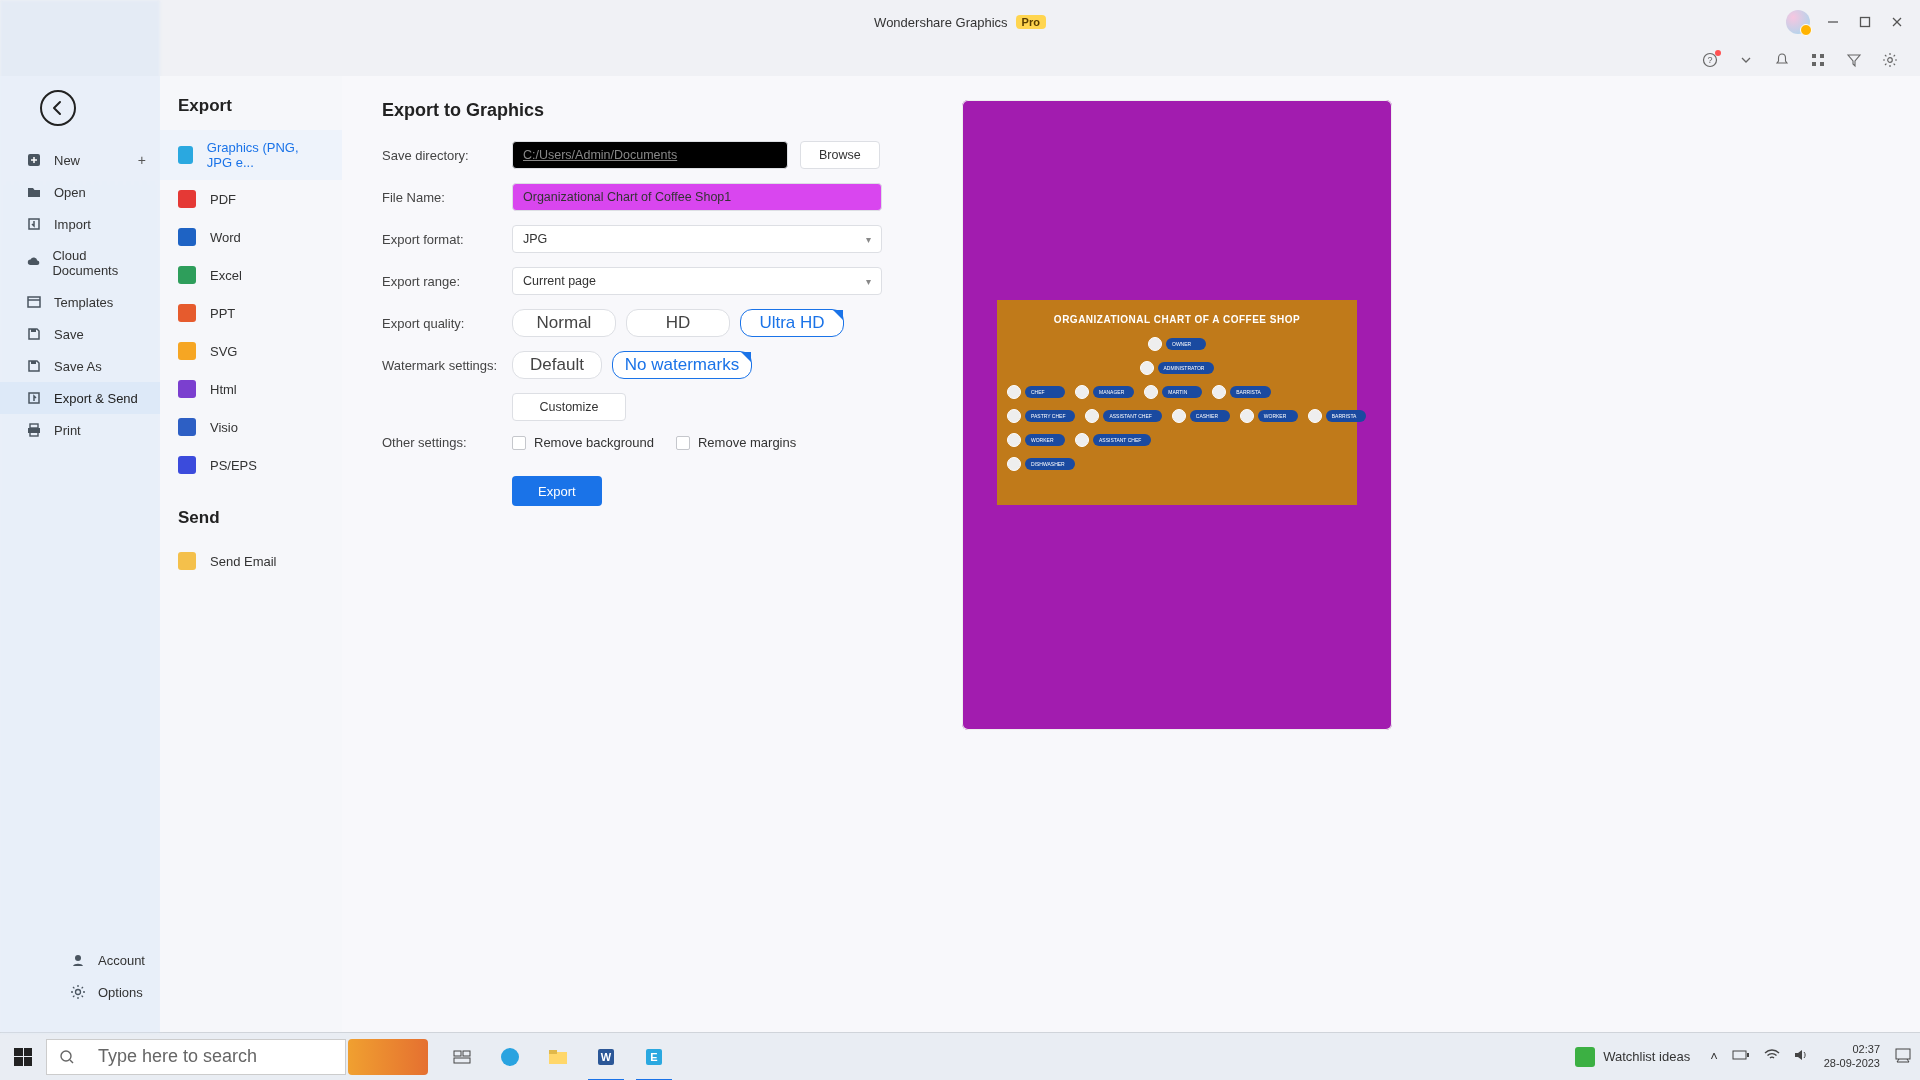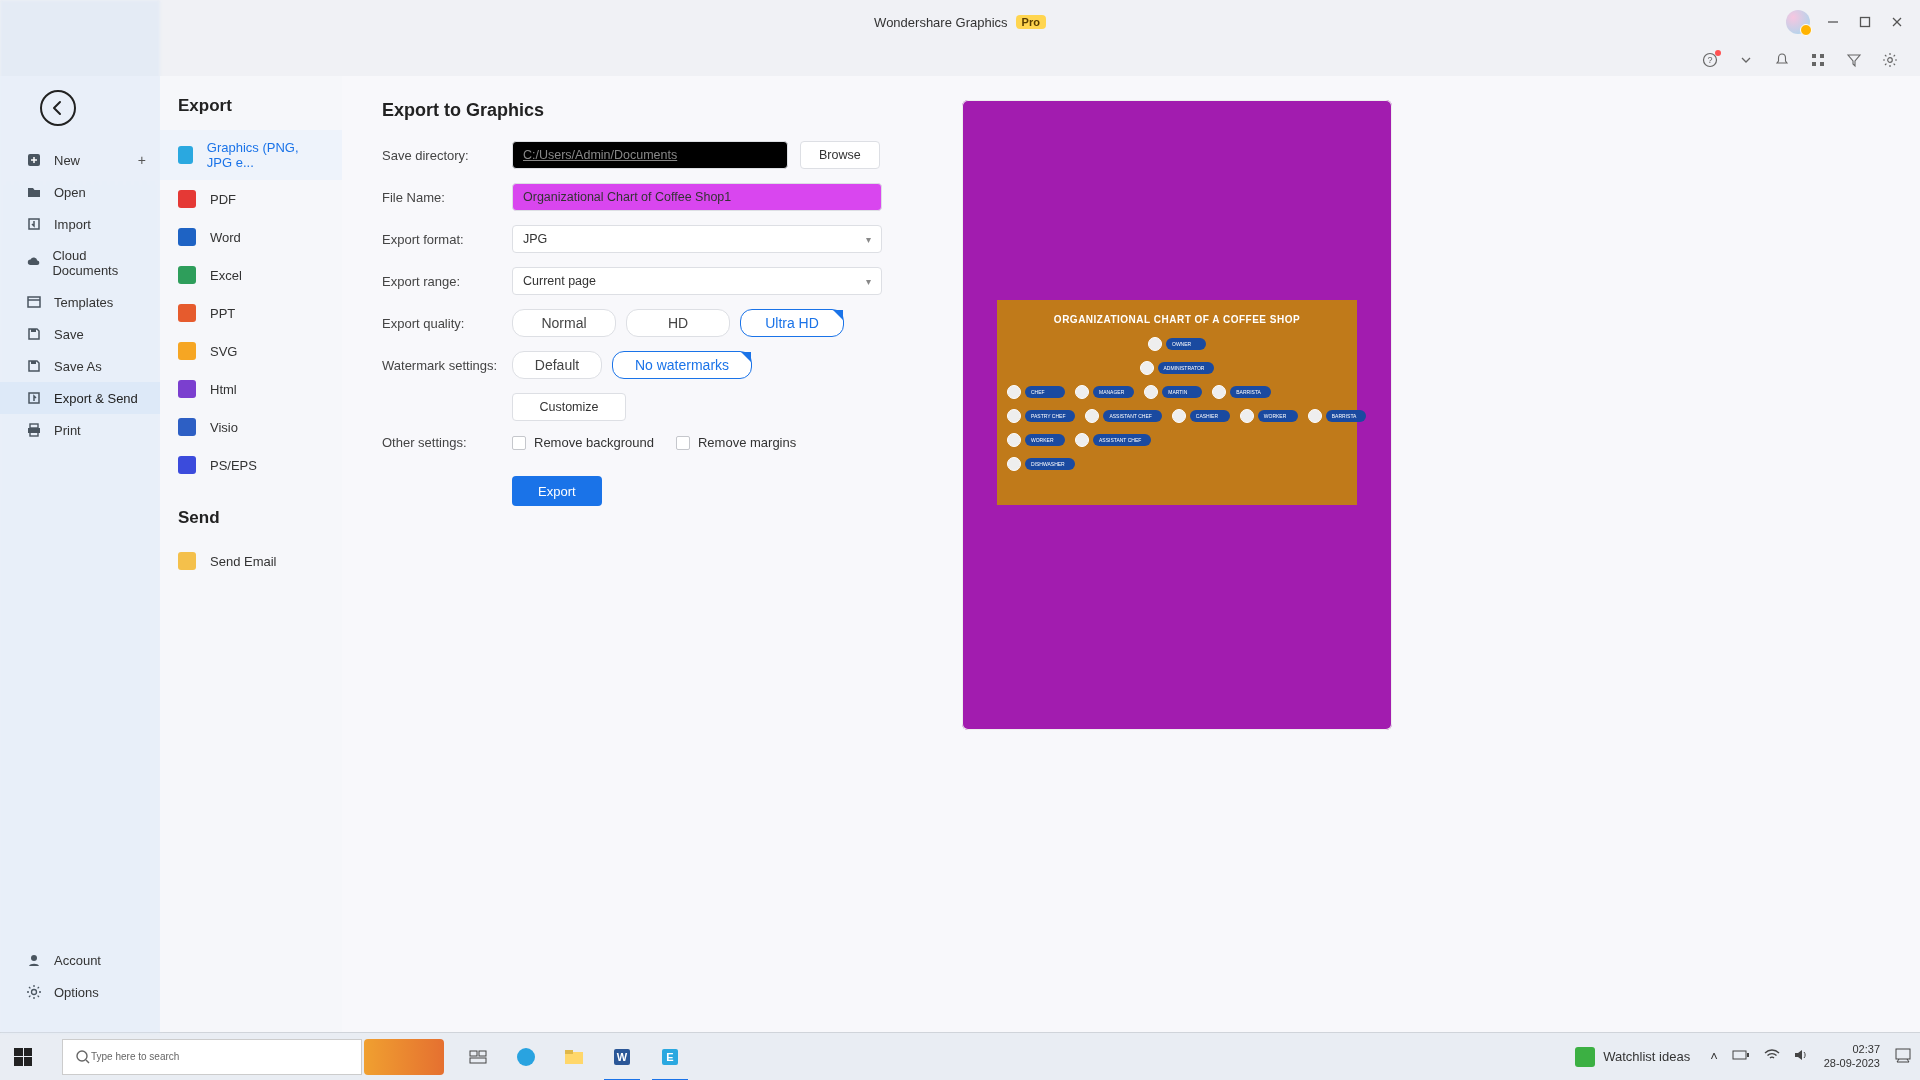--- a/index.html
+++ b/index.html
@@ -28,21 +28,21 @@
 
   
   .file-col { width: 160px; background: rgba(233,240,250,0.9); display:flex; flex-direction:column; padding-top: 0; position:relative; z-index:2; }
   .back-circle { width:36px; height:36px; border:2px solid #222; border-radius:50%; margin: 14px 0 18px 40px; display:flex; align-items:center; justify-content:center; cursor:pointer; }
   .back-circle svg { width:18px; height:18px; }
   .file-item { display:flex; align-items:center; gap:12px; padding: 8px 14px 8px 26px; font-size: 13px; color:#333; cursor:pointer; position:relative; }
   .file-item.active { background: rgba(220,232,248,0.95); color:#222; }
   .file-item .plus { position:absolute; right:14px; color:#555; font-size:14px; }
   .file-item .fic { width:16px; height:16px; display:inline-block; }
   .file-spacer { flex:1; }
-  .file-bottom { padding-bottom: 24px; }
+  .file-bottom { padding-bottom: 24px; margin-left: 44px; }
 
   
   .export-col { width: 182px; background: #f6f7fa; display:flex; flex-direction:column; padding: 20px 0; z-index:2; }
   .export-h { font-size: 17px; font-weight:600; color:#222; padding: 0 18px 14px; }
   .export-item { display:flex; align-items:center; gap:14px; padding: 10px 18px; font-size:13px; color:#333; cursor:pointer; }
   .export-item.sel { background:#eef3fb; color:#1a73e8; }
   .export-item .eic { width:18px; height:18px; border-radius:3px; display:inline-block; }
   .ic-gr  { background:#2aa8e0; }
   .ic-pdf { background:#e53935; }
   .ic-wrd { background:#1e63c4; }
@@ -59,42 +59,42 @@
   .settings { width: 520px; }
   .panel-title { font-size: 18px; font-weight:600; color:#222; margin-bottom: 20px; }
   .row { display:flex; align-items:center; margin-bottom: 14px; font-size: 13px; color:#333; }
   .row-label { width: 130px; color:#444; }
   .inp { height: 28px; border:1px solid #dddfe4; border-radius:4px; padding: 0 10px; font-size:12.5px; background:#d946ef; color:#333; }
   .inp.dis { background:#000000; color:#888;text-decoration:underline; }
   .btn { height:28px; padding:0 18px; border:1px solid #dddfe4; background:#fff; border-radius:4px; font-size:12.5px; color:#333; cursor:pointer; }
   .sel-box { height:28px; border:1px solid #dddfe4; border-radius:4px; padding:0 10px; font-size:12.5px; background:#fff; display:flex; align-items:center; justify-content:space-between; width:370px; color:#333; cursor:pointer; }
   .sel-box .caret { color:#888; font-size:10px; }
   .radio-row { display:flex; gap:10px; }
-  .radio-btn { height:28px; width:104px; border:1px solid #dddfe4; background:#fff; border-radius:12px; font-size:14px; display:flex; align-items:center; justify-content:center; color:#444; cursor:pointer; position:relative; }
+  .radio-btn { height:28px; width:104px; border:1px solid #dddfe4; background:#fff; border-radius:12px; font-size:17px; display:flex; align-items:center; justify-content:center; color:#444; cursor:pointer; position:relative; }
   .radio-btn.sel { border-color:#1a73e8; color:#1a73e8; }
   .radio-btn.sel::after { content:''; position:absolute; top:0; right:0; border-top:10px solid #1a73e8; border-left:10px solid transparent; }
   .checkbox { width:14px; height:14px; border:1px solid #c5c7cc; border-radius:2px; display:inline-block; margin-right:8px; background:#fff; }
   .primary { background:#1a73e8; color:#fff; border:none; height:30px; padding:0 26px; border-radius:4px; font-size:13px; cursor:pointer; }
 
   
   .preview-wrap { width: 430px; height: 630px; background:#a21caf; border-radius:6px; display:flex; align-items:flex-start; justify-content:center; padding-top: 200px; box-shadow: 0 0 0 1px #eee inset;}
   .preview-card { width: 360px; background:#c07a1a; padding: 14px 10px 24px; }
   .preview-title { color:#fff; font-size:10px; font-weight:700; text-align:center; letter-spacing:.5px; margin-bottom:12px; }
   .org-row { display:flex; gap:10px; margin-bottom:10px; }
   .org-row.center { justify-content:center; }
   .node { display:flex; align-items:center; gap:4px; }
   .node-av { width:14px; height:14px; border-radius:50%; background:#eee; border:1px solid #fff; }
   .node-lbl { background:#1a4aa0; color:#fff; font-size:5px; padding:3px 10px 3px 6px; border-radius:8px; white-space:nowrap; min-width:40px; }
 
   
   .taskbar { height:48px; background:#e9edf3; display:flex; align-items:center; font-size:13px; color:#333; border-top:1px solid #d0d4da; }
   .start { width:46px; height:100%; display:flex; align-items:center; justify-content:center; }
   .win-logo { width:18px; height:18px; display:grid; grid-template-columns:1fr 1fr; grid-template-rows:1fr 1fr; gap:1px; }
   .win-logo span { background:#222; }
-  .search { height:36px; width:300px; background:#fff; border:1px solid #ccc; display:flex; align-items:center; padding:0 12px; gap:0; color:#666; font-size:10px;margin-left:16px; }
+  .search { height:36px; width:300px; background:#fff; border:1px solid #ccc; display:flex; align-items:center; padding:0 12px; gap:23px; color:#666; font-size:18px; }
   .tb-icons { display:flex; align-items:center; gap:0; margin-left:10px; }
   .tb-ic { width:48px; height:48px; display:flex; align-items:center; justify-content:center; position:relative; }
   .tb-ic.active::after { content:''; position:absolute; bottom:0; left:6px; right:6px; height:2px; background:#1a73e8; }
   .tb-spacer { flex:1; }
   .tray { display:flex; align-items:center; gap:14px; padding-right:8px; }
   .tray-time { text-align:right; font-size:11px; line-height:1.2; }
   .news { display:flex; align-items:center; gap:8px; }
   .news-ic { width:20px; height:20px; background:#3cb043; border-radius:3px; }
   .weather-art { width:80px; height:36px; background: linear-gradient(90deg,#f0a030,#e57030); border-radius:4px; }
 </style>

